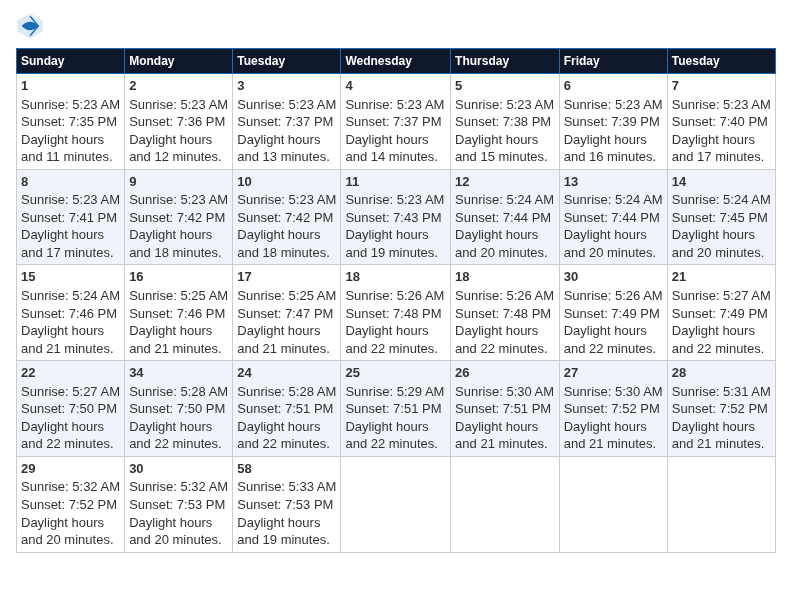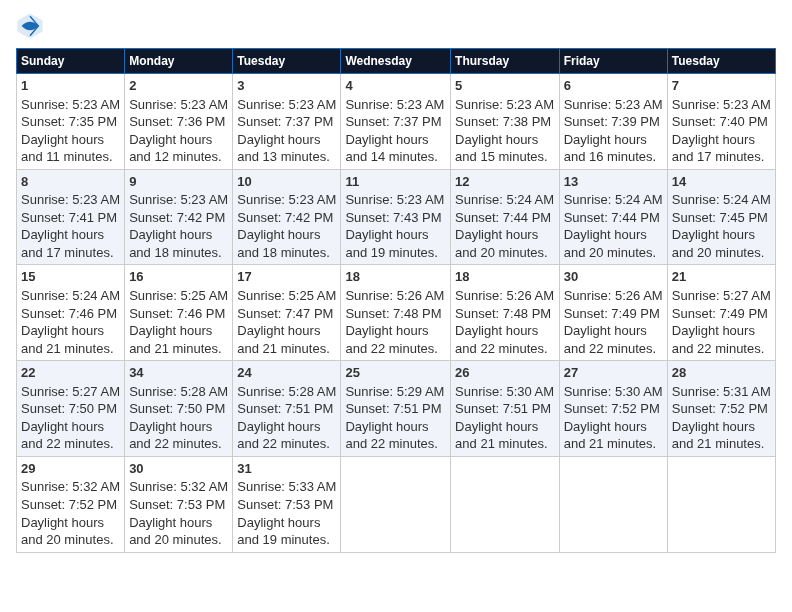--- a/index.html
+++ b/index.html
@@ -165,21 +165,21 @@
           <td><span class="day-num">34</span><span class="day-info">Sunrise: 5:28 AM<br>Sunset: 7:50 PM<br>Daylight hours<br>and 22 minutes.</span></td>
           <td><span class="day-num">24</span><span class="day-info">Sunrise: 5:28 AM<br>Sunset: 7:51 PM<br>Daylight hours<br>and 22 minutes.</span></td>
           <td><span class="day-num">25</span><span class="day-info">Sunrise: 5:29 AM<br>Sunset: 7:51 PM<br>Daylight hours<br>and 22 minutes.</span></td>
           <td><span class="day-num">26</span><span class="day-info">Sunrise: 5:30 AM<br>Sunset: 7:51 PM<br>Daylight hours<br>and 21 minutes.</span></td>
           <td><span class="day-num">27</span><span class="day-info">Sunrise: 5:30 AM<br>Sunset: 7:52 PM<br>Daylight hours<br>and 21 minutes.</span></td>
           <td><span class="day-num">28</span><span class="day-info">Sunrise: 5:31 AM<br>Sunset: 7:52 PM<br>Daylight hours<br>and 21 minutes.</span></td>
         </tr>
         <tr>
           <td><span class="day-num">29</span><span class="day-info">Sunrise: 5:32 AM<br>Sunset: 7:52 PM<br>Daylight hours<br>and 20 minutes.</span></td>
           <td><span class="day-num">30</span><span class="day-info">Sunrise: 5:32 AM<br>Sunset: 7:53 PM<br>Daylight hours<br>and 20 minutes.</span></td>
-          <td><span class="day-num">31</span><span class="day-info">Sunrise: 5:33 AM<br>Sunset: 7:53 PM<br>Daylight hours<br>and 19 minutes.</span></td>
+          <td><span class="day-num">58</span><span class="day-info">Sunrise: 5:33 AM<br>Sunset: 7:53 PM<br>Daylight hours<br>and 19 minutes.</span></td>
           <td class="empty"></td>
           <td class="empty"></td>
           <td class="empty"></td>
           <td class="empty"></td>
         </tr>
       </tbody>
   </table>
 </div>
 
 </body></html>

